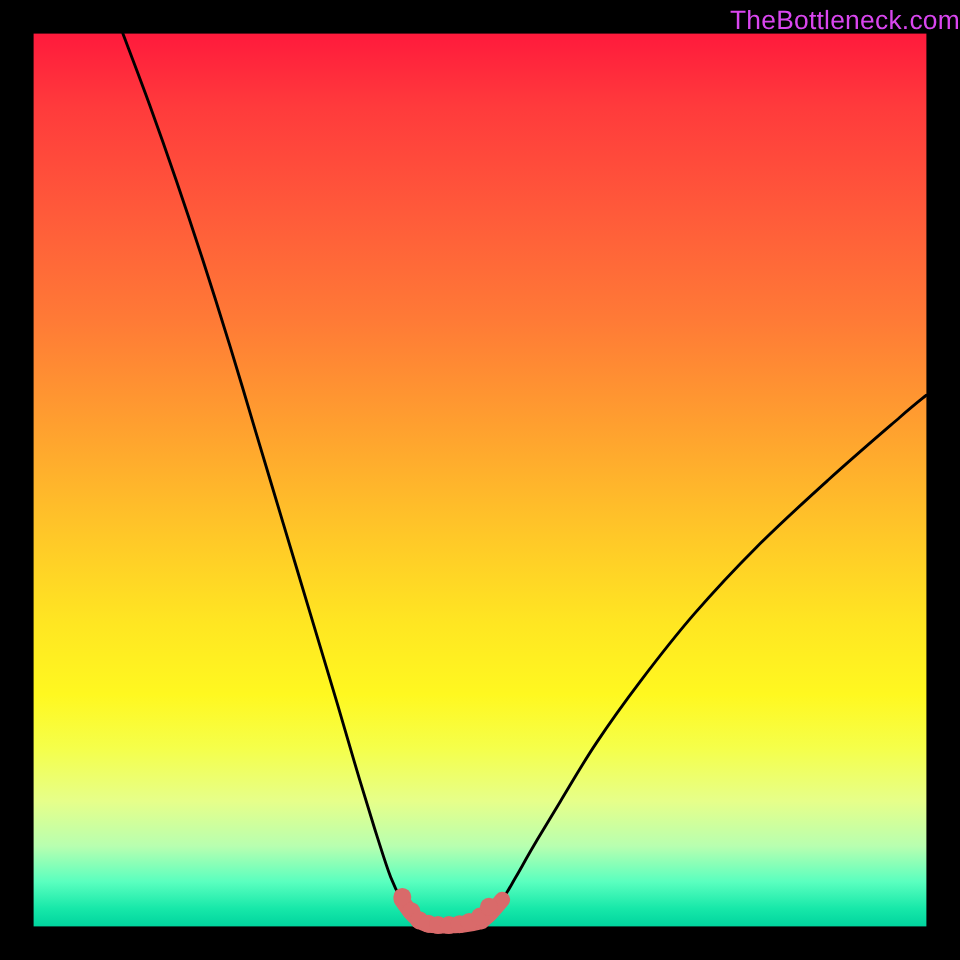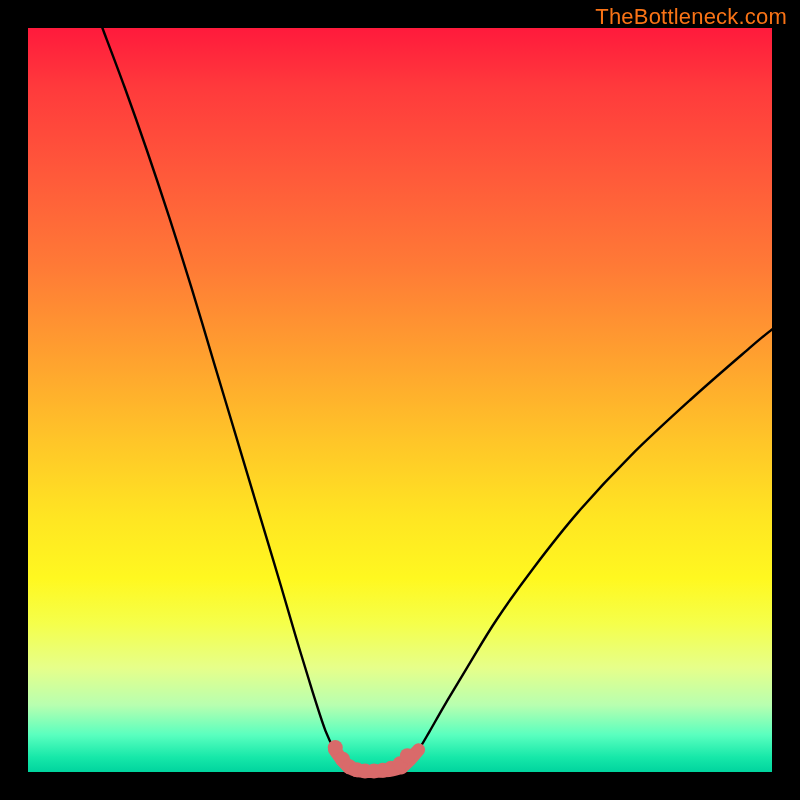--- a/index.html
+++ b/index.html
@@ -37,22 +37,22 @@
       #e6ff8a 86%,
       #b8ffb0 91%,
       #5affbf 95%,
       #17e8a9 98%,
       #00d49e 100%
     );
   }
   .watermark {
     position: absolute;
     top: 4px;
-    right: 13px;
-    color: #f97316;
+    right: 0;
+    color: #d946ef;
     font-size: 22px;
     font-weight: 400;
     letter-spacing: 0.2px;
     user-select: none;
   }
   svg.curves {
     position: absolute;
     left: 0;
     top: 0;
     width: 744px;

